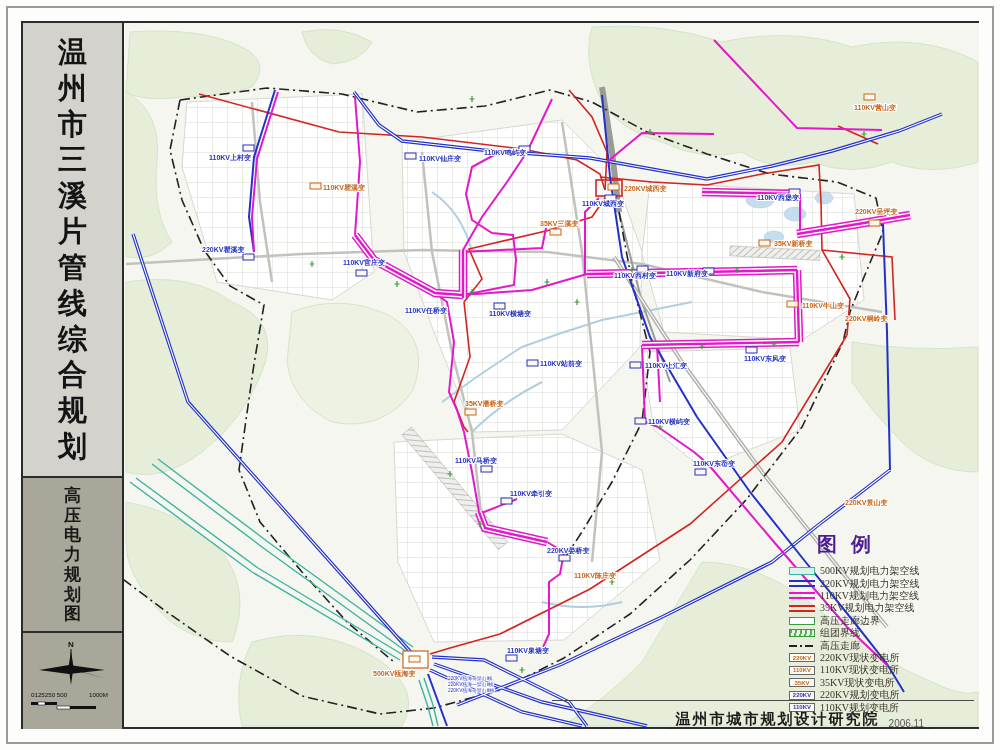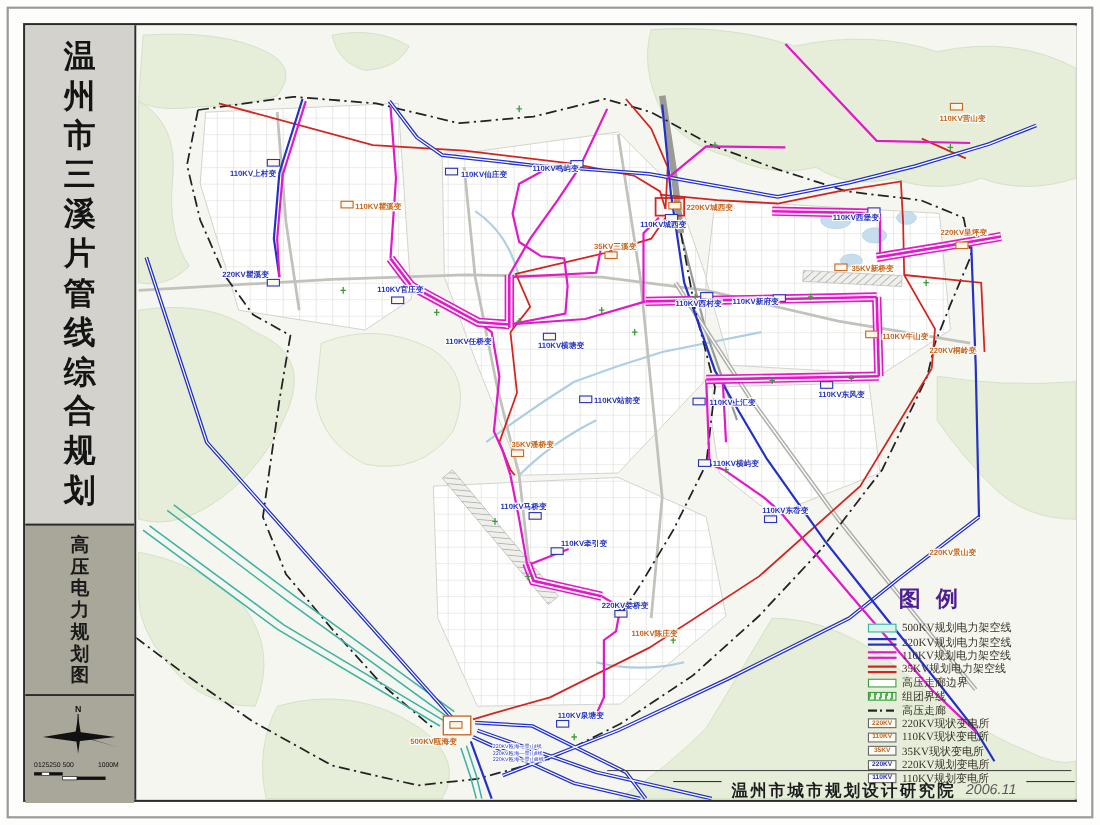--- a/index.html
+++ b/index.html
@@ -36,24 +36,24 @@
   .sw-l110{height:7px;border-top:2px solid #e318c8;border-bottom:2px solid #e318c8;}
   .sw-l35{height:7px;border-top:2px solid #d42420;border-bottom:2px solid #d42420;}
   .sw-edge{border:1px solid #3a9d3a;background:#fff;}
   .sw-corr{border:1px solid #3a9d3a;background:repeating-linear-gradient(100deg,#57b057 0 2px,#eaf4e6 2px 5px);}
   .sw-dash{height:2px;background:repeating-linear-gradient(90deg,#222 0 8px,transparent 8px 11px,#222 11px 13px,transparent 13px 16px);}
   .sw-box{border:1px solid #666;background:#fdfbf5;display:flex;align-items:center;justify-content:center;
         font-size:6px;font-weight:bold;height:9px;letter-spacing:0;}
   .lg-label{font-size:10px;color:#3a352a;font-family:"Liberation Serif", serif;white-space:nowrap;}
   
   .credit-rule{position:absolute;left:552px;top:700px;width:422px;height:1px;background:#4a4a48;}
-  .credit{position:absolute;left:545px;top:710px;width:432px;display:flex;align-items:flex-start;justify-content:flex-end;gap:9px;}
+  .credit{position:absolute;left:545px;top:710px;width:432px;display:flex;align-items:flex-end;justify-content:flex-end;gap:9px;}
   .credit .seg{height:1px;background:#333;width:44px;flex:none;}
   .credit .org{font-family:"Liberation Serif", serif;font-weight:bold;font-size:15px;color:#1d1d1d;letter-spacing:2px;white-space:nowrap;}
-  .credit .dt{font-size:13px;color:#5a5a58;white-space:nowrap;font-style:italic;}
+  .credit .dt{font-size:10px;color:#5a5a58;white-space:nowrap;}
 </style>
 </head>
 <body>
 
 <div class="page">
   <div class="outer-border"></div>
 
   <div class="frame">
 
     <div class="sidebar">

